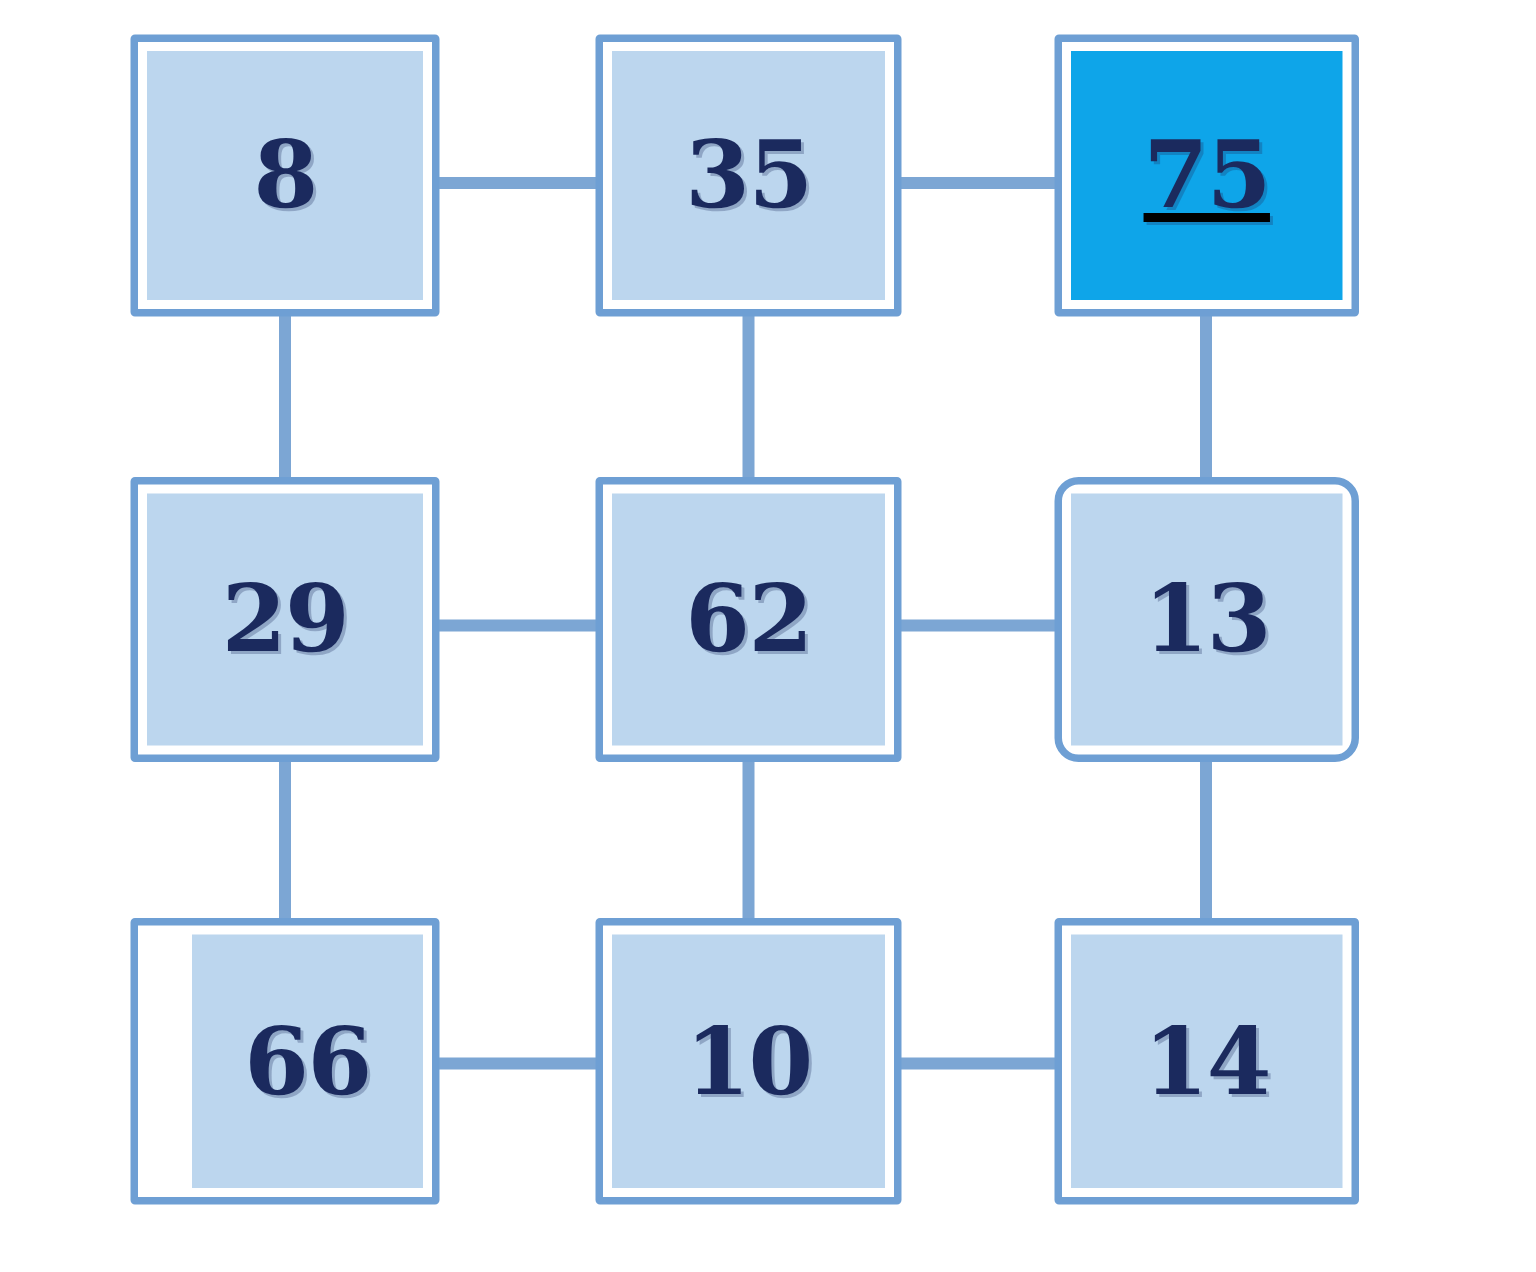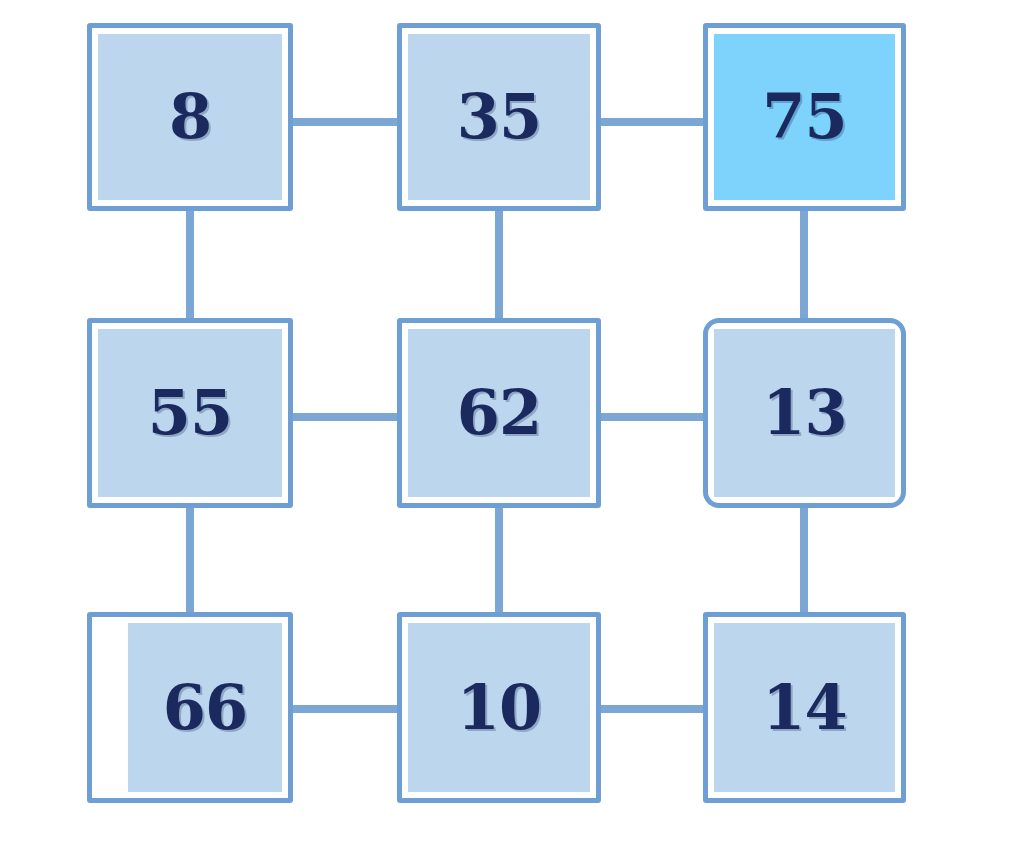--- a/index.html
+++ b/index.html
@@ -80,27 +80,27 @@
         <div class="node-inner" style="background: rgb(188, 214, 238);">
           <span class="node-label" style="color: rgb(27, 42, 94);">8</span>
         </div>
       </div>
       <div class="node" style="left: 397px; top: 23px; width: 204px; height: 188px; border-color: rgb(110, 159, 212); background: rgb(255, 255, 255);">
         <div class="node-inner" style="background: rgb(188, 214, 238);">
           <span class="node-label" style="color: rgb(27, 42, 94);">35</span>
         </div>
       </div>
       <div class="node" style="left: 703px; top: 23px; width: 203px; height: 188px; border-color: rgb(110, 159, 212); background: rgb(255, 255, 255);">
-        <div class="node-inner" style="background: #7dd3fc;">
+        <div class="node-inner" style="background: #0ea5e9; text-decoration: underline;">
           <span class="node-label" style="color: rgb(27, 42, 94);">75</span>
         </div>
       </div>
       <div class="node" style="left: 87px; top: 318px; width: 206px; height: 190px; border-color: rgb(110, 159, 212); background: rgb(255, 255, 255);">
         <div class="node-inner" style="background: rgb(188, 214, 238);">
-          <span class="node-label" style="color: rgb(27, 42, 94);">55</span>
+          <span class="node-label" style="color: rgb(27, 42, 94);">29</span>
         </div>
       </div>
       <div class="node" style="left: 397px; top: 318px; width: 204px; height: 190px; border-color: rgb(110, 159, 212); background: rgb(255, 255, 255);">
         <div class="node-inner" style="background: rgb(188, 214, 238);">
           <span class="node-label" style="color: rgb(27, 42, 94);">62</span>
         </div>
       </div>
       <div class="node" style="left: 703px; top: 318px; width: 203px; height: 190px; border-color: rgb(110, 159, 212); background: rgb(255, 255, 255); border-radius: 16px;">
         <div class="node-inner" style="background: rgb(188, 214, 238);">
           <span class="node-label" style="color: rgb(27, 42, 94);">13</span>

